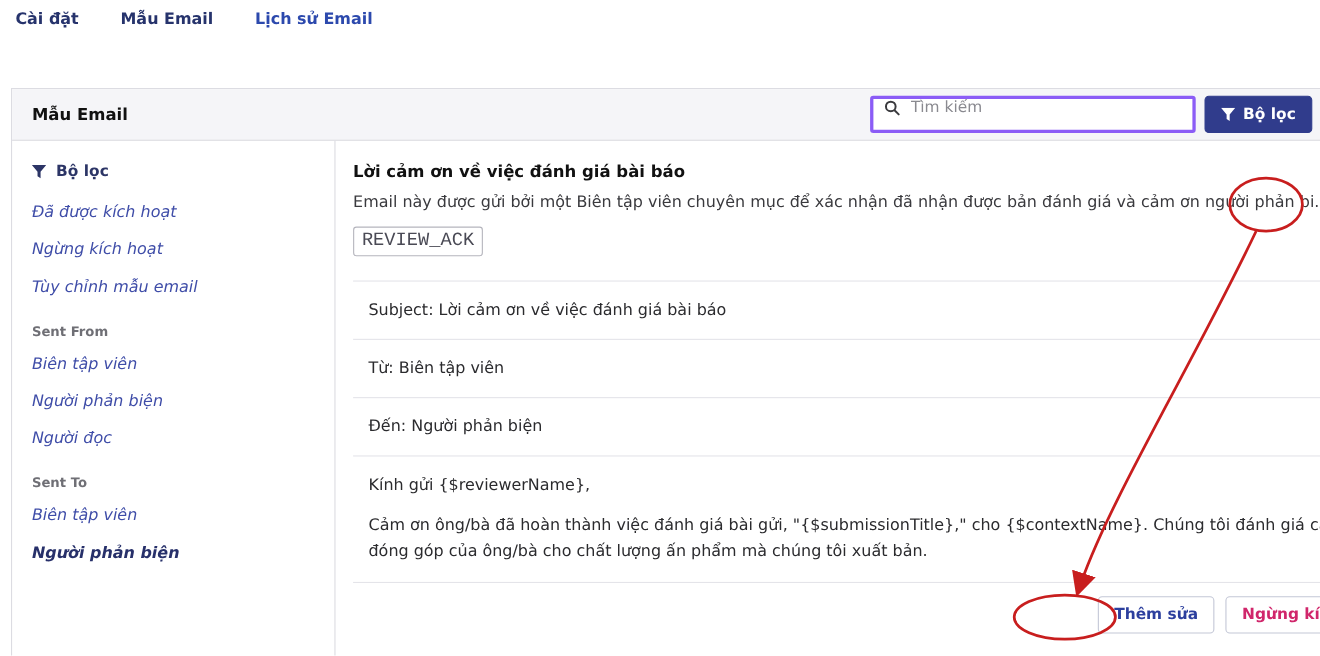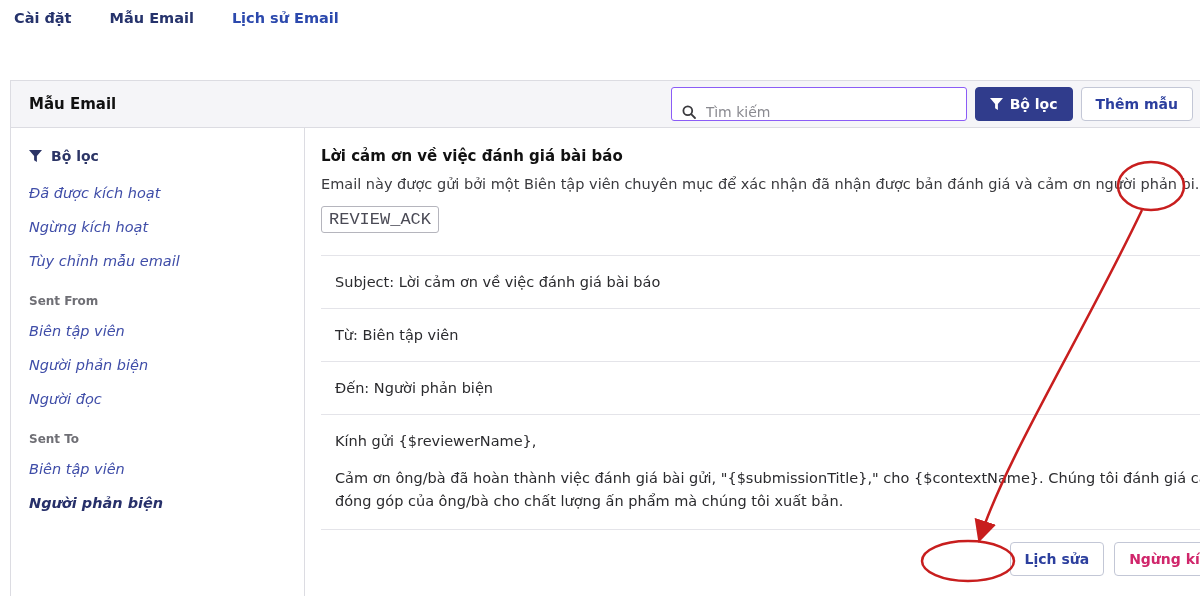--- a/index.html
+++ b/index.html
@@ -15,22 +15,22 @@
 
   
   .panel{position:absolute;left:10px;right:10px;top:80px;height:560px;
          border:1px solid #dcdce2;background:#fff;box-sizing:border-box;}
   .panel-header{display:flex;align-items:center;justify-content:space-between;
                 height:46px;background:#f5f5f8;border-bottom:1px solid #dcdce2;
                 padding:0 28px 0 18px;}
   .panel-title{font-size:15px;font-weight:700;color:#111;margin:0;}
   .header-controls{display:flex;align-items:center;gap:8px;}
 
-  .search-box{display:flex;align-items:flex-end;width:296px;height:34px;
-              background:#fff;border:1px solid #8b5cf6;border-radius:3px;box-sizing:border-box;}
+  .search-box{display:flex;align-items:flex-start;width:296px;height:34px;
+              background:#fff;border:3px solid #8b5cf6;border-radius:3px;box-sizing:border-box;}
   .search-icon{display:flex;align-items:center;justify-content:center;width:34px;}
   .search-box input{flex:1;border:none;outline:none;font-size:14px;color:#333;
                     font-family:inherit;background:transparent;padding:0;}
   .search-box input::placeholder{color:#8a8a90;}
 
   .btn{display:inline-flex;align-items:center;gap:7px;height:34px;padding:0 14px;
        border-radius:4px;font-size:14px;font-weight:600;font-family:inherit;
        cursor:pointer;white-space:nowrap;}
   .btn-primary{background:#303c8c;border:1px solid #303c8c;color:#fff;}
   .btn-outline-blue{background:#fff;border:1px solid #c3c7d6;color:#2c3f9e;}
@@ -93,21 +93,20 @@
           <input type="text" placeholder="Tìm kiếm" style="">
         </div>
         <button class="btn btn-primary">
           <span style="display:flex;">
             <svg width="13" height="13" viewBox="0 0 14 14">
               <polygon points="0,0 14,0 8.5,6.5 8.5,13 5.5,11 5.5,6.5" fill="#ffffff"></polygon>
             </svg>
           </span>
           <span>Bộ lọc</span>
         </button>
-        <button class="btn btn-outline-blue">Thêm mẫu</button>
       </div>
     </div>
 
     <div class="content">
 
       <aside class="sidebar">
         <div class="sb-header">
           <span style="display:flex;">
             <svg width="13" height="13" viewBox="0 0 14 14">
               <polygon points="0,0 14,0 8.5,6.5 8.5,13 5.5,11 5.5,6.5" fill="#2c3566"></polygon>
@@ -139,21 +138,21 @@
 
         <div class="detail">
           <div class="row">Subject: Lời cảm ơn về việc đánh giá bài báo</div>
           <div class="row">Từ: Biên tập viên</div>
           <div class="row">Đến: Người phản biện</div>
           <div class="row body-row">
             <p>Kính gửi {$reviewerName},</p>
             <p>Cảm ơn ông/bà đã hoàn thành việc đánh giá bài gửi, "{$submissionTitle}," cho {$contextName}. Chúng tôi đánh giá cao sự đóng góp của ông/bà cho chất lượng ấn phẩm mà chúng tôi xuất bản.</p>
           </div>
           <div class="row footer-row">
-            <button class="btn btn-outline-blue">Lịch sửa</button>
+            <button class="btn btn-outline-blue">Thêm sửa</button>
             <button class="btn btn-outline-pink">Ngừng kích hoạt</button>
           </div>
         </div>
 
       </section>
     </div>
   </div>
 
   <svg class="annotations" viewBox="0 0 1200 596" xmlns="http://www.w3.org/2000/svg">
     <defs>

